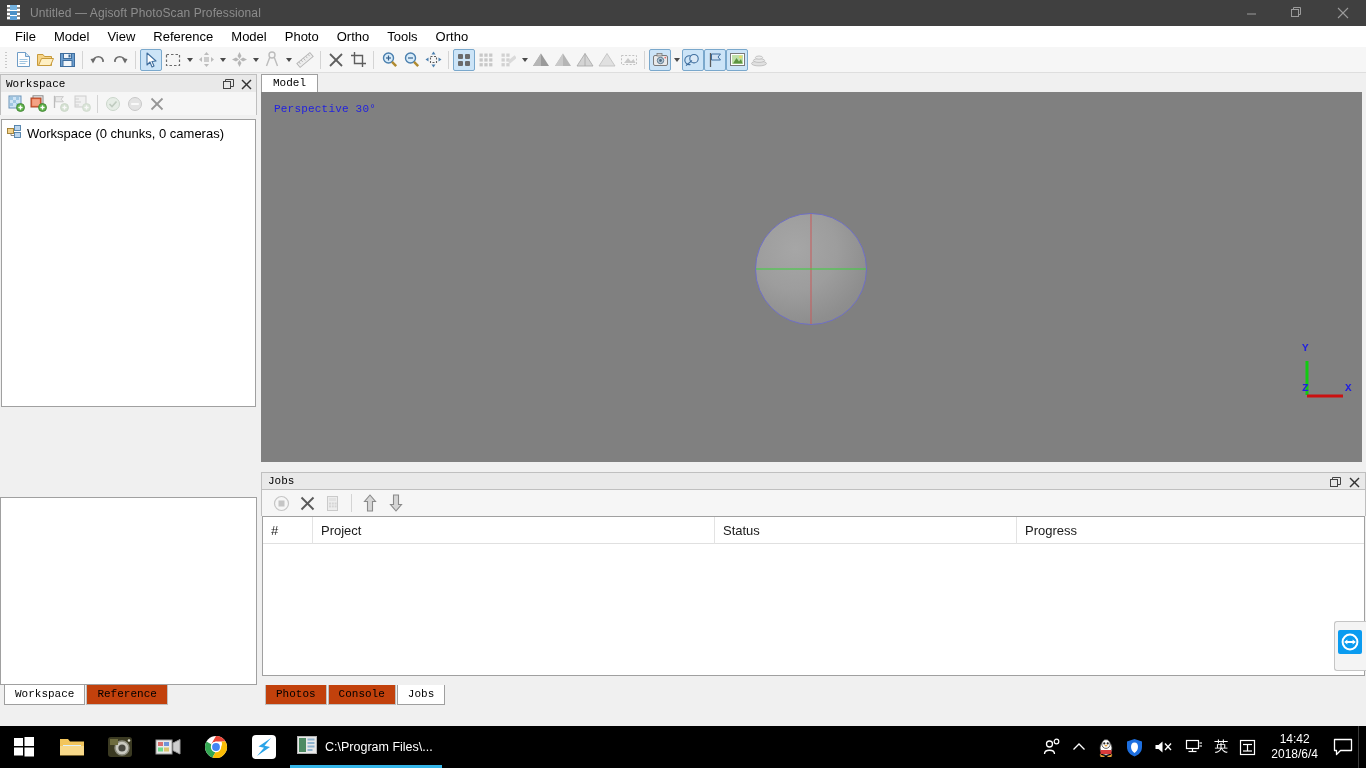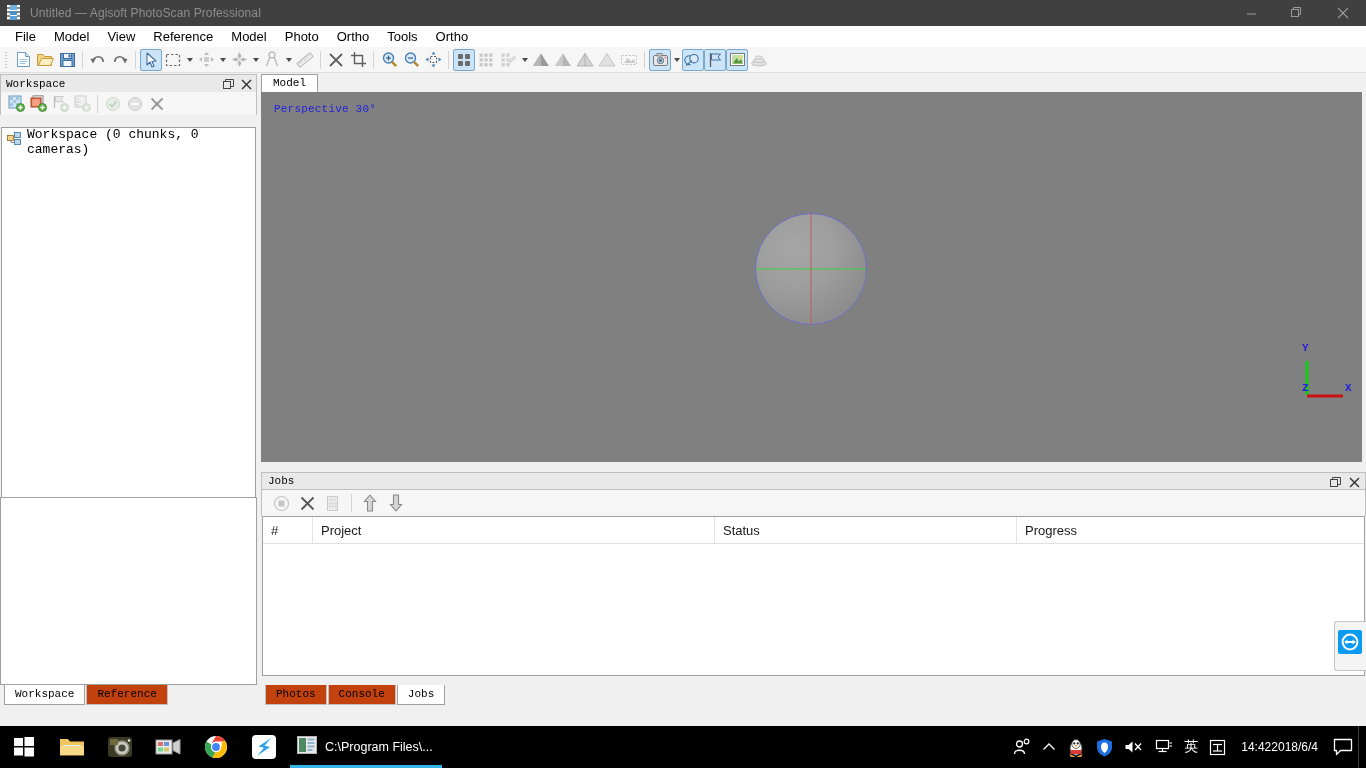--- a/index.html
+++ b/index.html
@@ -92,22 +92,22 @@
     position: relative;
   }
   .dock-title .dk-btns { position: absolute; right: 4px; top: 0; height: 18px; display: flex; align-items: center; gap: 7px; }
   .dk-ico { width: 11px; height: 11px; color: #333; }
   #ws-tools {
     height: 23px; background: #f6f6f6; border-left: 1px solid #bfbfbf; border-right: 1px solid #bfbfbf;
     display: flex; align-items: center; padding-left: 4px;
   }
   .wt-btn { width: 22px; height: 21px; display: flex; align-items: center; justify-content: center; flex: none; }
   #ws-tree {
-    height: 372px; background: #ffffff; border: 1px solid #a0a0a0;
-    margin: 12px 1px; overflow: hidden; font-family: Liberation Mono, monospace;
+    height: 288px; background: #ffffff; border: 1px solid #a0a0a0;
+    margin: 4px 1px; overflow: hidden;
   }
   #ws-tree-row { display: flex; align-items: center; height: 19px; padding-left: 5px; margin-top: 4px; }
   #ws-tree-row .lbl { font-size: 13px; color: #000; margin-left: 5px; }
 
   #ws-lower {
     position: absolute; left: 0; top: 497px; width: 257px; height: 188px;
     background: #ffffff; border: 1px solid #a0a0a0;
   }
 
   
@@ -231,21 +231,21 @@
   .tb-app.open:after {
     content: ""; position: absolute; left: 2px; right: 2px; bottom: 0; height: 3px;
     background: #34b5e8;
   }
   #tray { position: absolute; right: 0; top: 0; height: 42px; display: flex; align-items: center; }
   .tray-ico {
     height: 42px; min-width: 26px; display: flex; align-items: center; justify-content: center;
     color: #ffffff; font-size: 13px; padding: 0 5px; flex: none;
   }
   #clock {
-    height: 42px; display: flex; flex-direction: row; align-items: center; justify-content: center;
+    height: 42px; display: flex; flex-direction: column; align-items: center; justify-content: center;
     color: #ffffff; font-size: 12px; line-height: 15px; padding: 0 10px; flex: none;
   }
   #showdesk { width: 8px; height: 42px; border-left: 1px solid #3a3a3a; flex: none; }
 </style>
 </head>
 <body>
 
 <div id="titlebar">
   <div id="app-icon">
     <div class="film-icon"></div>

